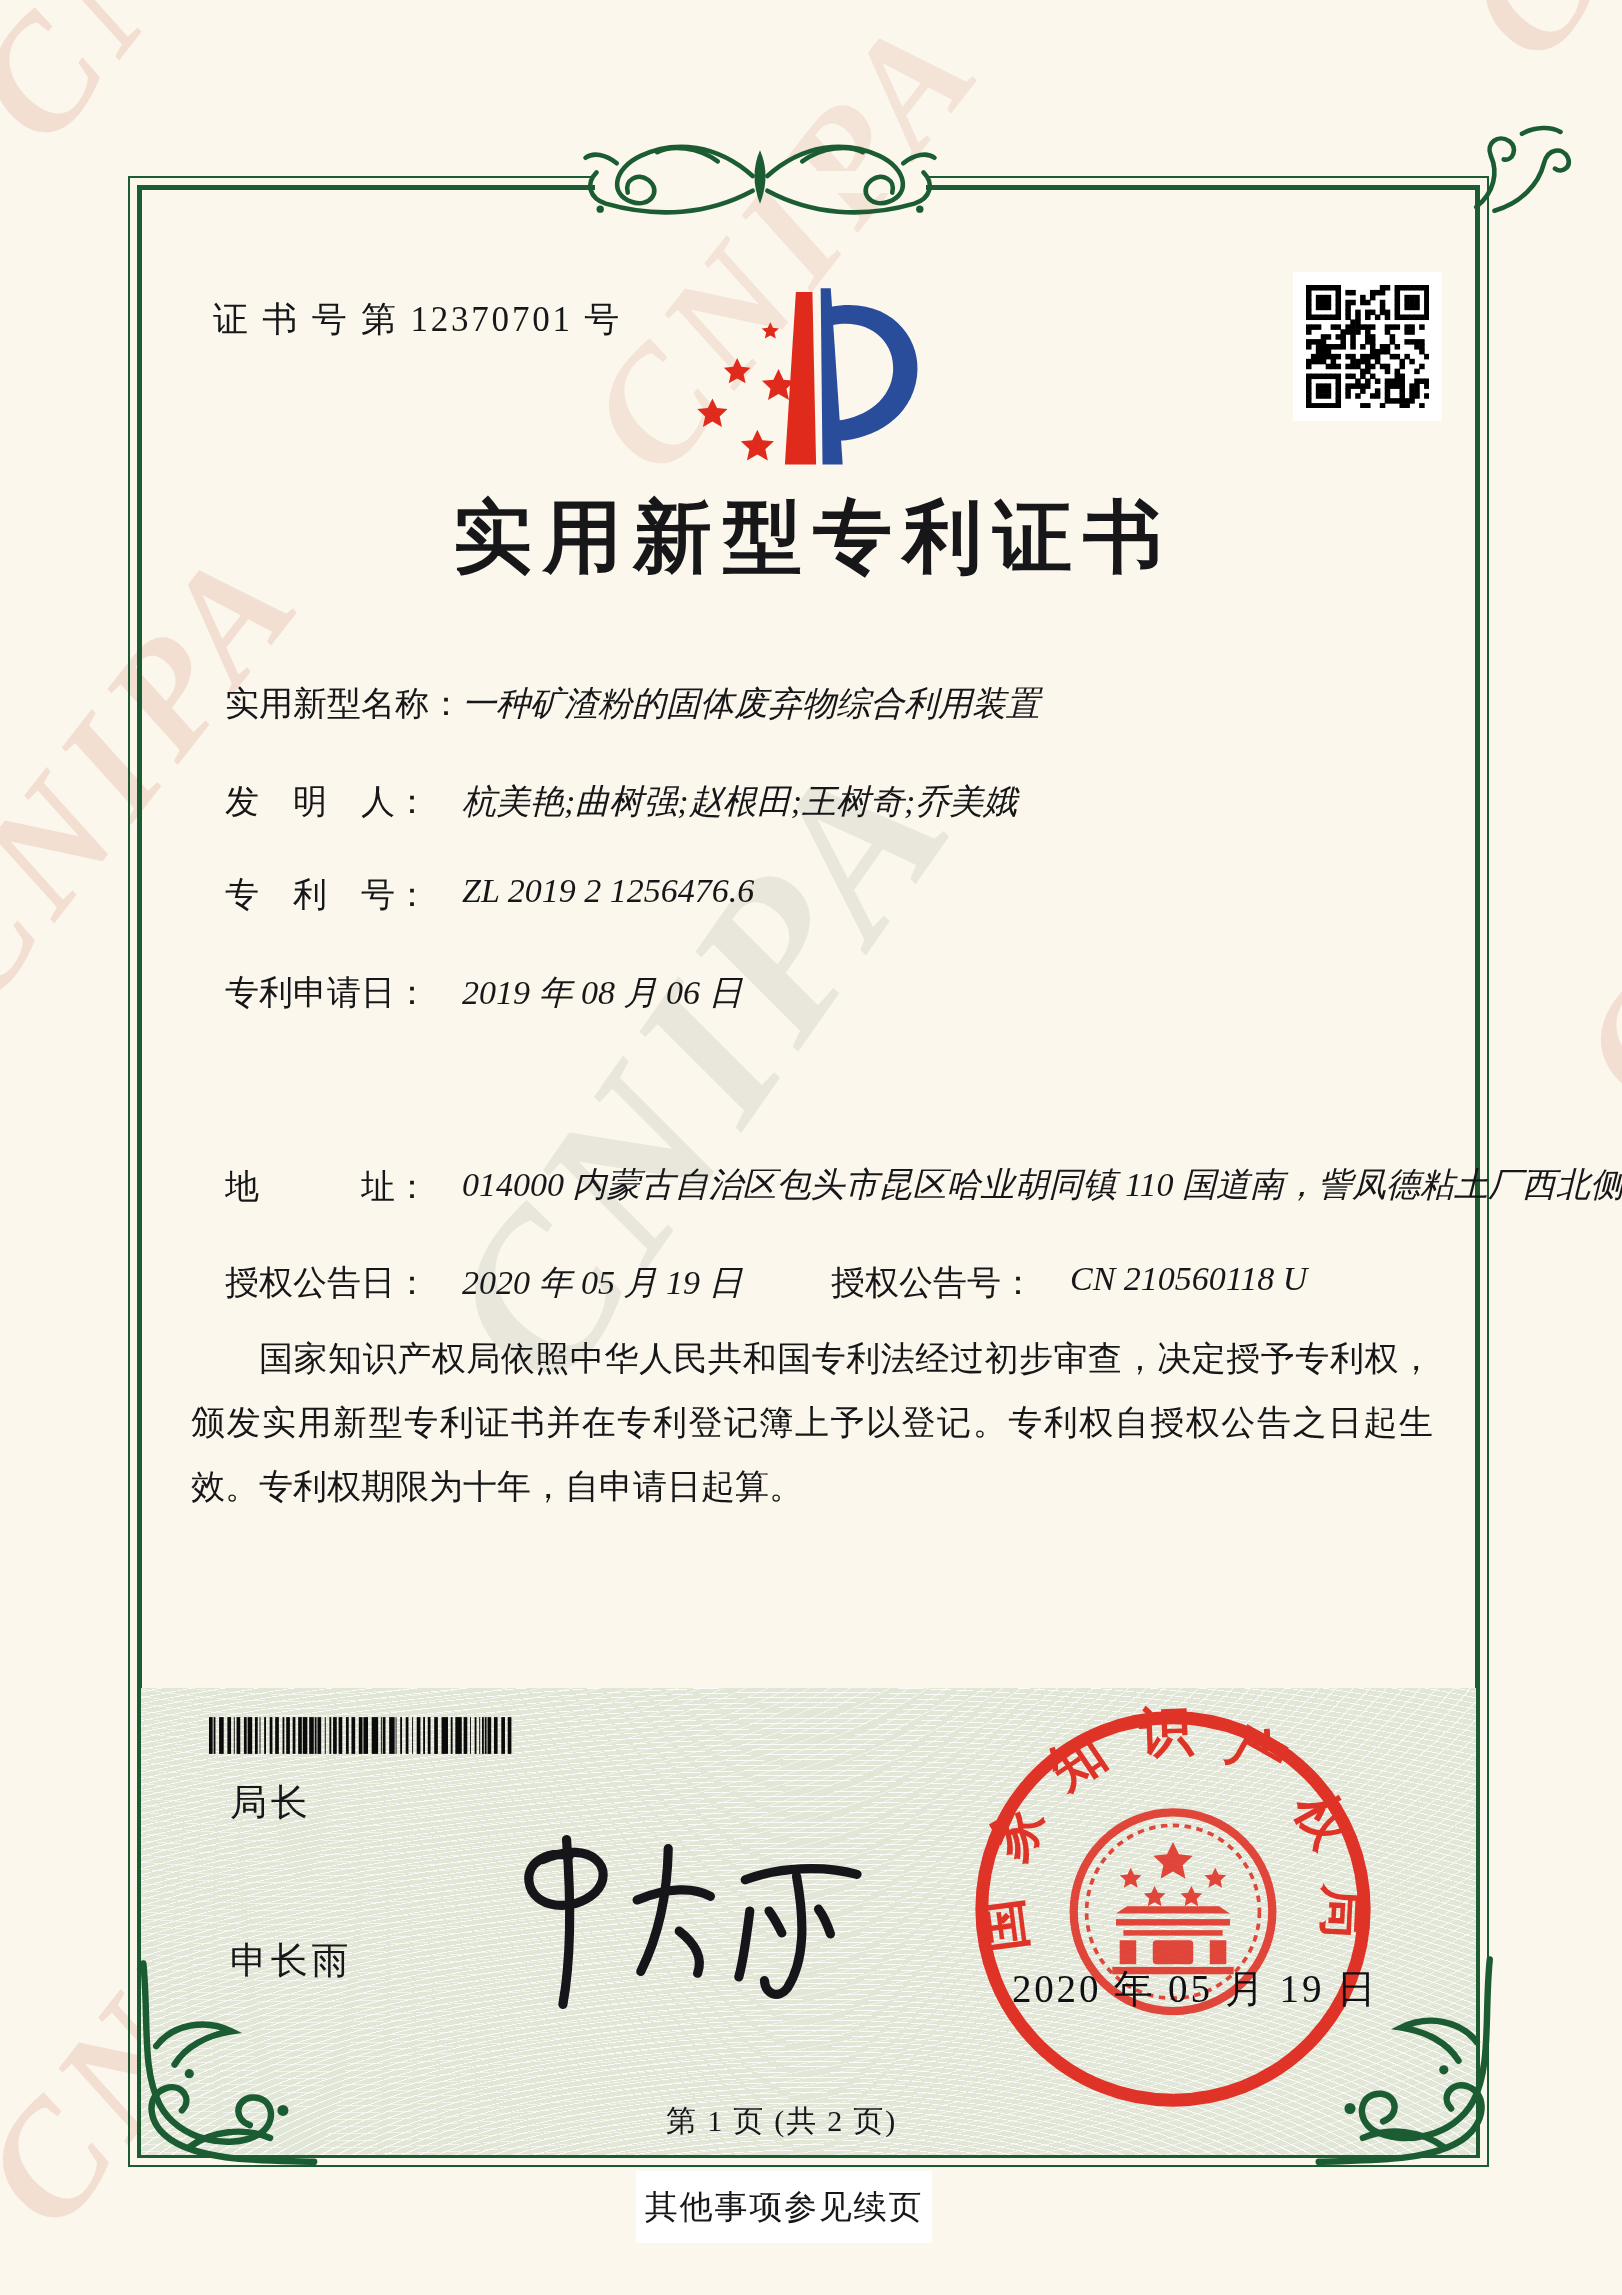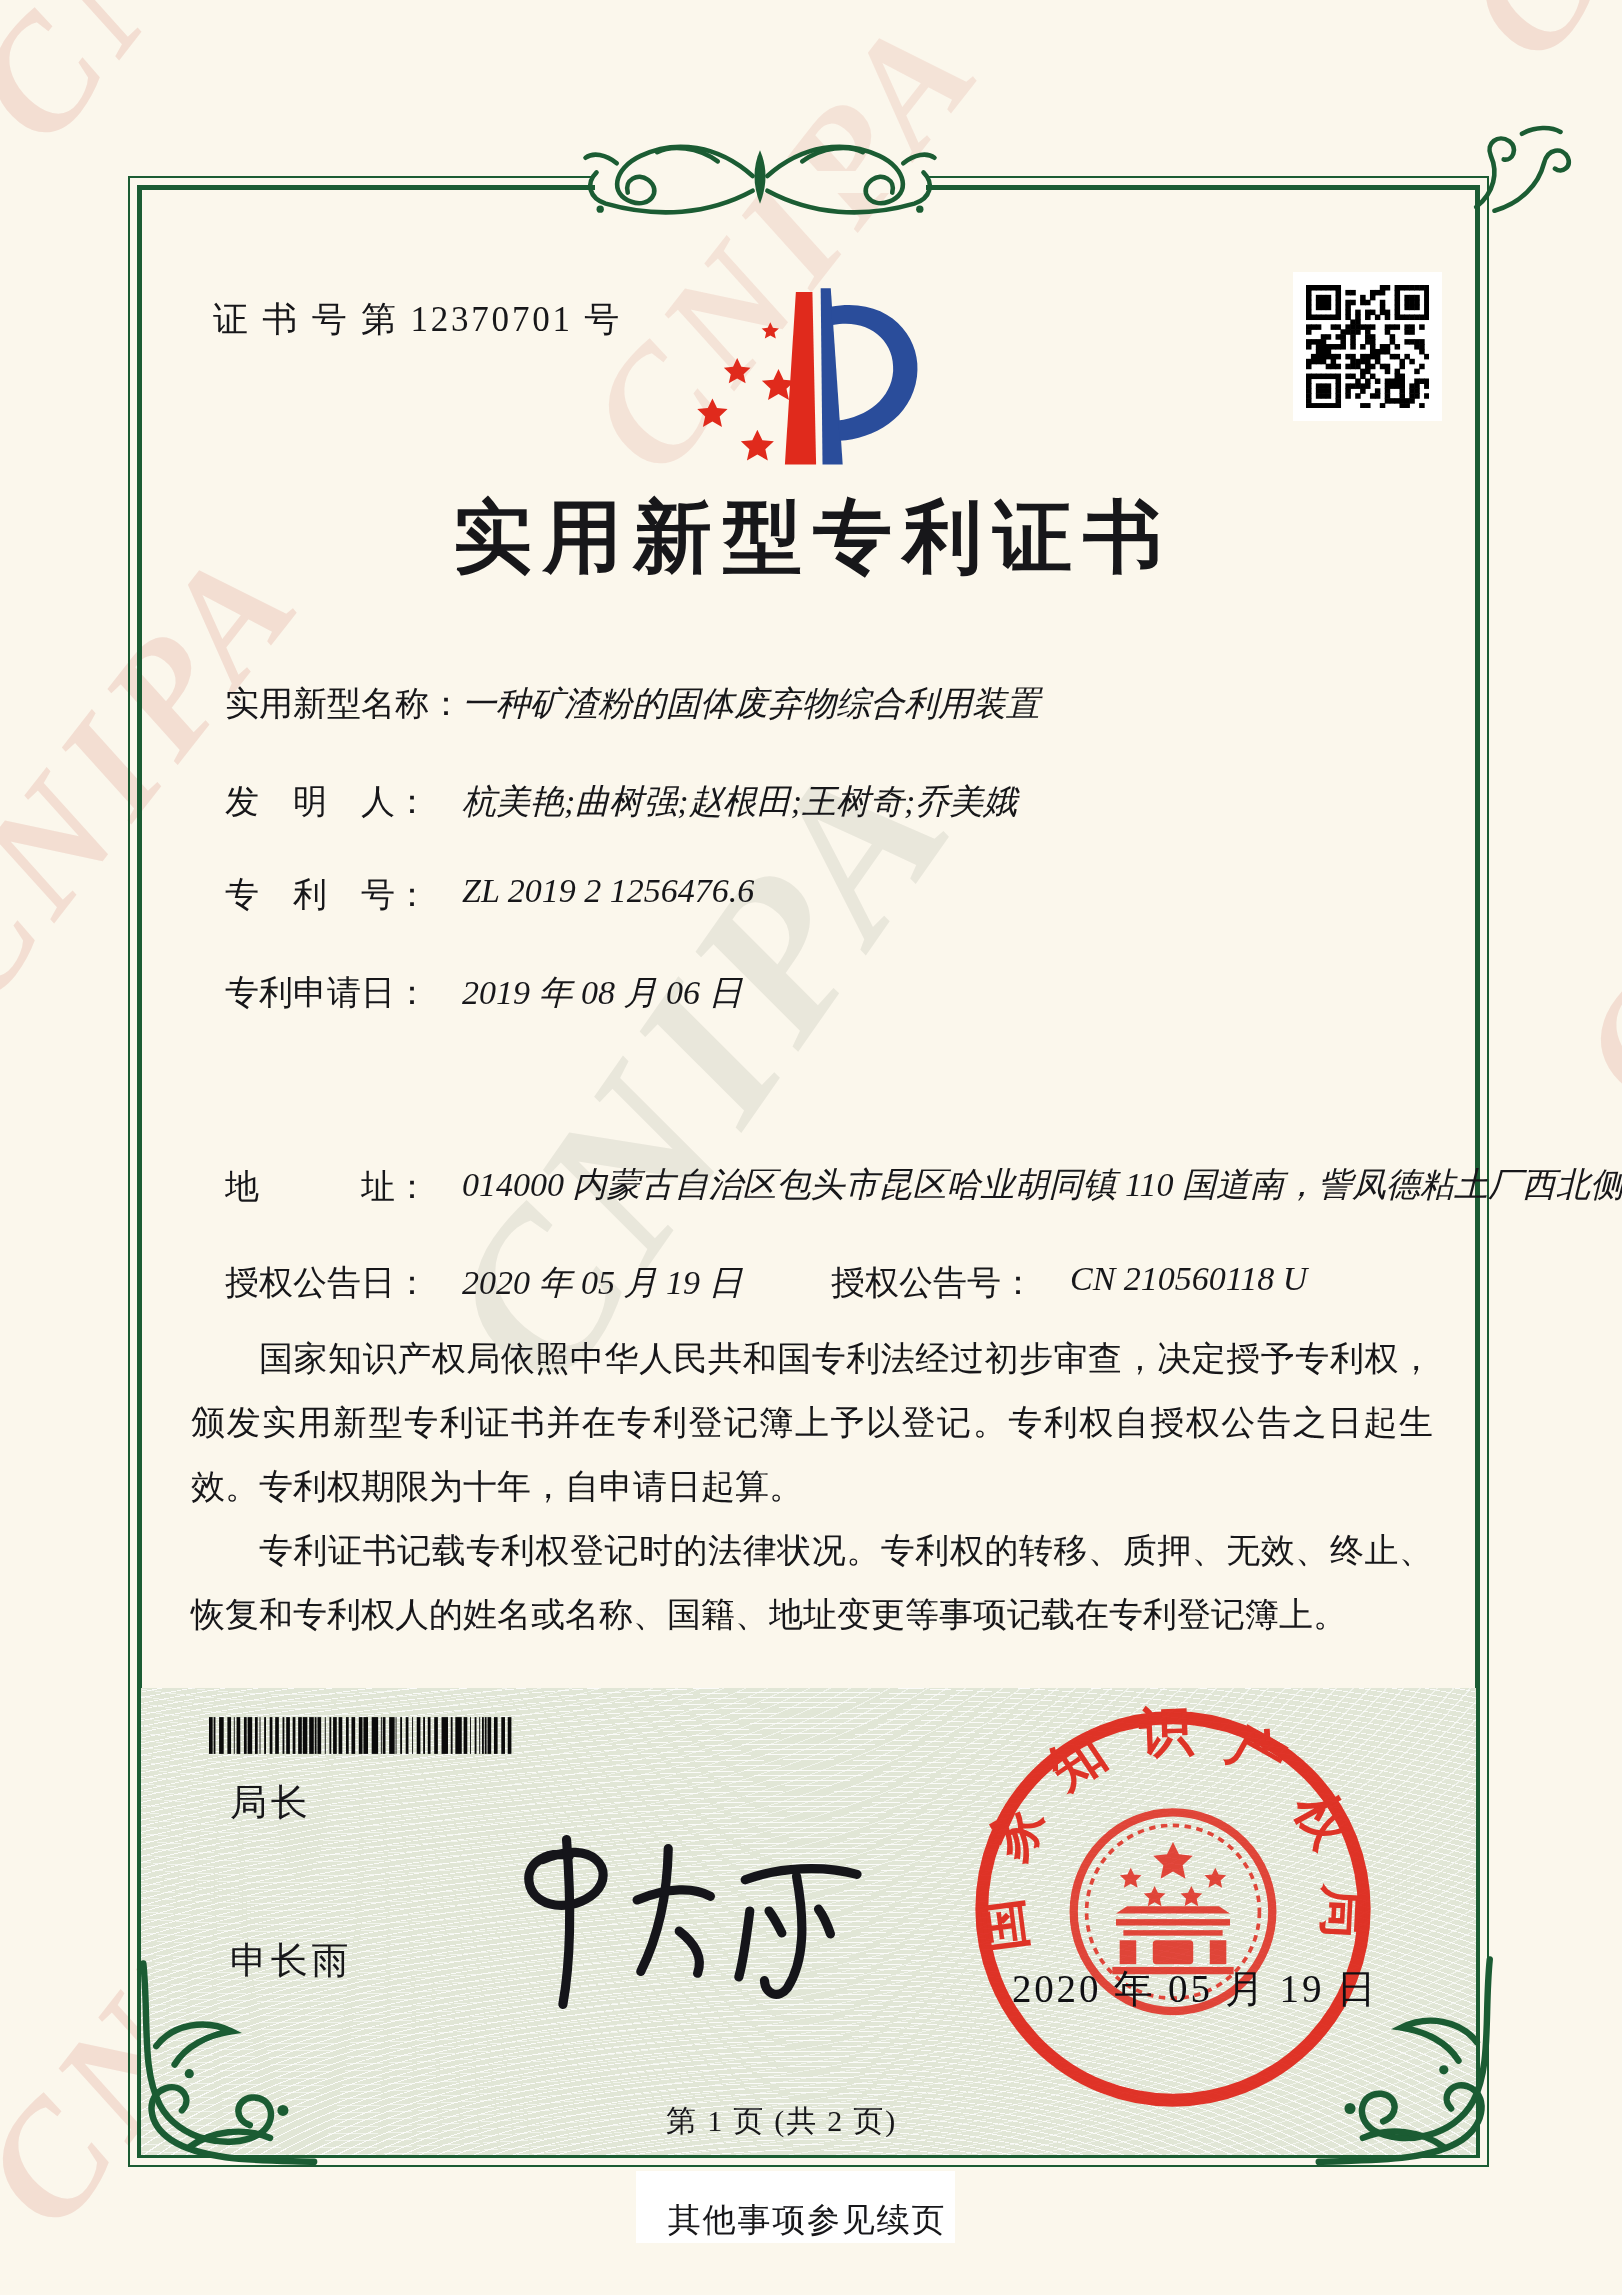--- a/index.html
+++ b/index.html
@@ -50,21 +50,21 @@
   .paras{
     position:absolute;left:191px;top:1327px;width:1242px;
     font-size:34px;line-height:64px;text-align:justify;
   }
   .paras p{margin:0;text-indent:2em;}
   .director{position:absolute;left:230px;font-size:37px;letter-spacing:3.7px;}
   .seal-date{position:absolute;left:1012px;top:1962px;font-size:39px;letter-spacing:2.8px;color:#101014;white-space:nowrap;}
   .page-no{position:absolute;left:552px;top:2101px;width:459px;text-align:center;font-size:30px;letter-spacing:1.8px;}
   .footer-band{
     position:absolute;left:636px;top:2171px;width:296px;height:72px;background:#ffffff;
-    display:flex;align-items:flex-end;justify-content:center;padding-left:23px;
+    display:flex;align-items:center;justify-content:center;
   }
   .footer-band .txt{font-size:33px;letter-spacing:1.8px;}
   svg{display:block;}
 </style>
 </head>
 <body>
 
 <div class="page">
 
   <div class="wm" style="left:-64px;top:64px;">CNIPA</div>
@@ -472,21 +472,20 @@
   </div>
   <div class="row" style="top:1260px;">
     <span class="lbl">授权公告日：</span><span class="val">2020 年 05 月 19 日</span>
     <span class="grant2">
       <span class="lbl2">授权公告号：</span><span class="val">CN 210560118 U</span>
     </span>
   </div>
 
   <div class="paras">
     <p>国家知识产权局依照中华人民共和国专利法经过初步审查，决定授予专利权，颁发实用新型专利证书并在专利登记簿上予以登记。专利权自授权公告之日起生效。专利权期限为十年，自申请日起算。</p>
-    <p>专利证书记载专利权登记时的法律状况。专利权的转移、质押、无效、终止、恢复和专利权人的姓名或名称、国籍、地址变更等事项记载在专利登记簿上。</p>
   </div>
 
   <svg id="barcode" class="abs" style="left:209px;top:1717px;" width="307" height="37" viewBox="0 0 334 40">
       <rect x="0" y="0" width="4" height="40" fill="#0a0a0a"></rect>
       <rect x="5" y="0" width="2" height="40" fill="#0a0a0a"></rect>
       <rect x="11" y="0" width="5" height="40" fill="#0a0a0a"></rect>
       <rect x="20" y="0" width="4" height="40" fill="#0a0a0a"></rect>
       <rect x="27" y="0" width="1" height="40" fill="#0a0a0a"></rect>
       <rect x="30" y="0" width="4" height="40" fill="#0a0a0a"></rect>
       <rect x="38" y="0" width="3" height="40" fill="#0a0a0a"></rect>

